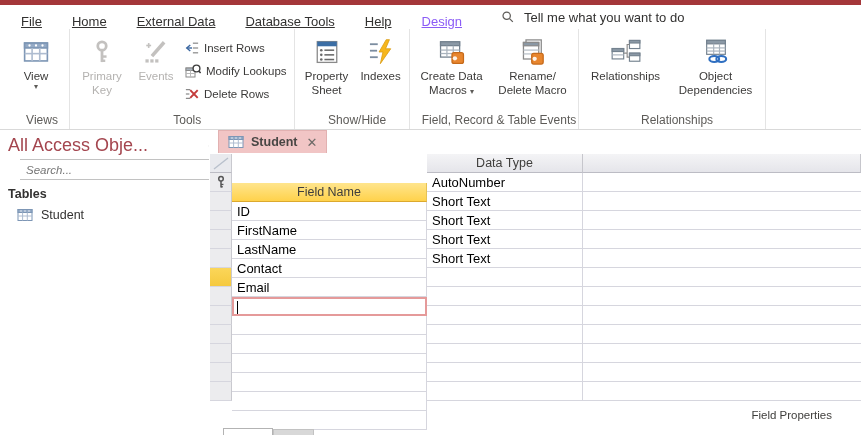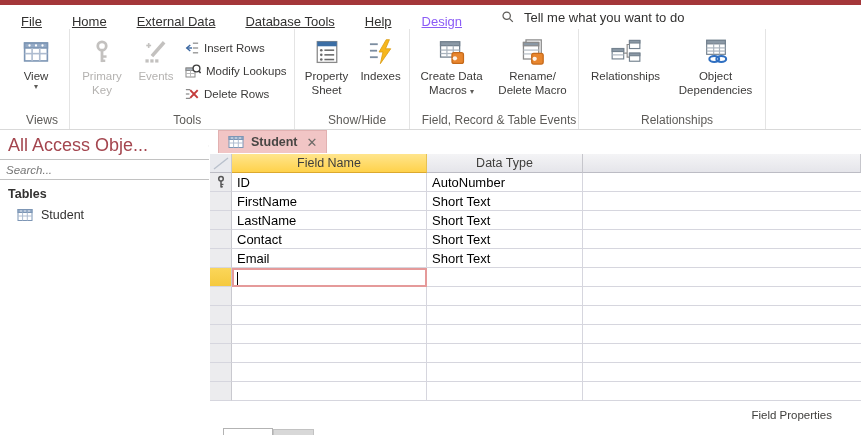--- a/index.html
+++ b/index.html
@@ -28,40 +28,40 @@
   .dd-arrow { font-size:8px; color:#5d5b58; line-height:1; }
   .smallcol { display:flex; flex-direction:column; padding-top:7px; gap:2px; }
   .sbtn { display:flex; align-items:center; gap:5px; font-size:11.5px; color:#3b3a39; height:21px; padding:0 4px; cursor:default; }
 
   
   .nav { position:absolute; top:130px; left:0; width:248px; bottom:0; background:#fff; border-right:1px solid #cfcfcf; }
   .nav-title { display:flex; align-items:center; padding:5px 8px 3px 8px; color:#a4464f; font-size:18px; white-space:nowrap; }
   .nav-title-text { flex:1; overflow:hidden; }
   .nav-title-icons { display:flex; align-items:center; gap:7px; color:#444; }
   .shutter { font-size:15px; color:#444; line-height:1; }
-  .nav-search { display:flex; align-items:center; height:21px; border:1px solid #c2c2c2; border-left:none; border-right:none; }
+  .nav-search { display:flex; align-items:center; height:21px; border:1px solid #c2c2c2; border-left:none; border-right:none;margin-left:20px; }
   .nav-search input { flex:1; border:none; outline:none; font-style:italic; font-size:11.5px; color:#555; padding:0 6px; font-family:"Liberation Sans", sans-serif; background:transparent; }
   .nav-search .mag { width:22px; height:100%; display:flex; align-items:center; justify-content:center; border-left:1px solid #d8d8d8; color:#1e4e79; }
   .nav-section { display:flex; align-items:center; padding:7px 8px 3px 8px; font-size:12.5px; font-weight:bold; color:#323130; }
   .nav-section .spacer { flex:1; }
   .nav-item { display:flex; align-items:center; gap:8px; padding:3px 8px 3px 17px; font-size:12.5px; color:#323130; cursor:default; }
 
   
   .main { position:absolute; top:130px; left:209px; right:0; bottom:0; background:#fff; }
   .tabstrip { position:absolute; top:0; left:0; right:0; height:23px; display:flex; padding-left:9px; }
   .doc-tab { display:flex; align-items:center; gap:7px; background:#f1c5c5; border:1px solid #e2b1b1; border-bottom:none; padding:0 9px; font-size:12.5px; font-weight:bold; color:#484644; cursor:default; }
   .tab-close { font-weight:normal; font-size:13px; color:#6d6a67; padding-left:2px; cursor:default; }
 
   
   .grid { position:absolute; top:24px; left:1px; right:0; }
   .grow { display:flex; height:19px; }
   .gcell { border-right:1px solid #d6d6de; border-bottom:1px solid #d6d6de; height:19px; }
   .sel { width:22px; background:#ececee; border-right:1px solid #c9c9cf; display:flex; align-items:center; justify-content:center; color:#555; }
   .sel.active { background:linear-gradient(#fbd659,#f5c93e); }
-  .fcol { width:195px; background:#fff; font-size:13px; color:#000; padding:1px 0 0 5px; display:flex; align-items:center; }
+  .fcol { width:195px; background:#fff; font-size:13px; color:#000; padding:1px 0 0 5px; display:flex; align-items:center;margin-top:29px; }
   .tcol { width:156px; background:#fff; font-size:13px; color:#000; padding:1px 0 0 5px; display:flex; align-items:center; }
   .xcol { flex:1; background:#fff; border-right:none; }
   .hdr { display:flex; align-items:center; justify-content:center; font-size:12.5px; color:#3f3e3c; padding:0; }
   .hdr-gold { background:linear-gradient(#ffe58d,#ffd24b); border-right:1px solid #e6c254; border-bottom:1px solid #dca92e; }
   .hdr-gray { background:linear-gradient(#f4f4f6,#e5e5ea); border-right:1px solid #c6c6cc; border-bottom:1px solid #bcbcc4; }
   .corner { width:22px; background:#e9eaee; border-right:1px solid #c9c9cf; border-bottom:1px solid #bcbcc4; display:flex; align-items:center; justify-content:center; }
   .cell-active { border:2px solid #e59a9a; display:flex; align-items:center; padding-left:3px; }
   .caret { width:1px; height:13px; background:#000; animation: blink 1.1s steps(1) infinite; }
   @keyframes blink { 50% { opacity:0; } }
 

